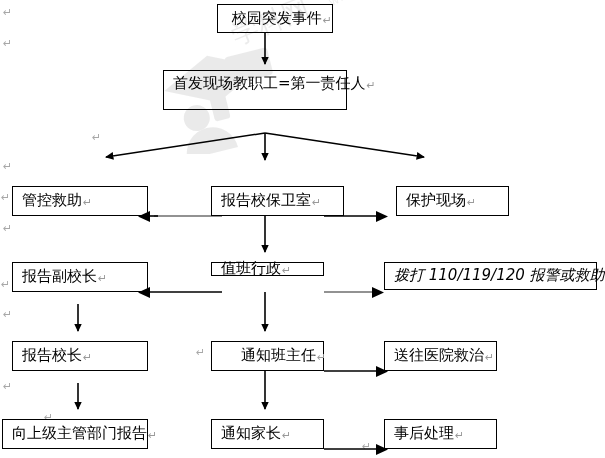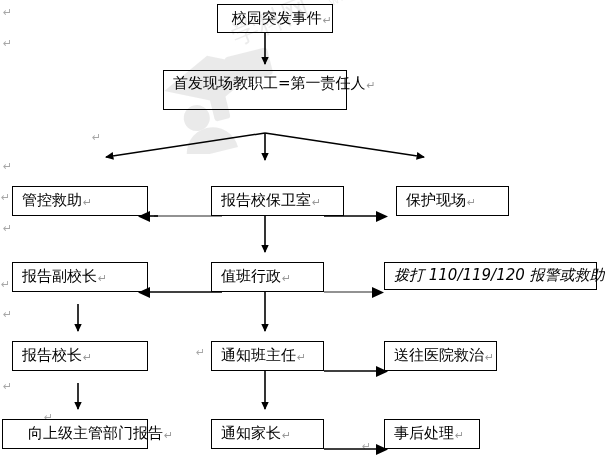--- a/index.html
+++ b/index.html
@@ -205,42 +205,42 @@
       </div>
       <div class="node" style="left: 211px; top: 186px; width: 133px; height: 30px;">
         <div class="inner"><span class="label">报告校保卫室</span><span class="pilcrow">↵</span></div>
       </div>
       <div class="node" style="left: 384px; top: 186px; width: 113px; height: 30px; margin-left: 12px;">
         <div class="inner"><span class="label">保护现场</span><span class="pilcrow">↵</span></div>
       </div>
       <div class="node" style="left: 12px; top: 262px; width: 136px; height: 30px;">
         <div class="inner"><span class="label">报告副校长</span><span class="pilcrow">↵</span></div>
       </div>
-      <div class="node" style="left: 211px; top: 262px; width: 113px; height: 30px; text-align: right;">
+      <div class="node" style="left: 211px; top: 262px; width: 113px; height: 14px; text-align: right;">
         <div class="inner"><span class="label">值班行政</span><span class="pilcrow">↵</span></div>
       </div>
       <div class="node" style="left: 384px; top: 262px; width: 213px; height: 28px; font-style: italic;">
         <div class="inner"><span class="label">拨打 110/119/120 报警或救助</span></div>
       </div>
       <div class="node" style="left: 12px; top: 341px; width: 136px; height: 30px;">
         <div class="inner"><span class="label">报告校长</span><span class="pilcrow">↵</span></div>
       </div>
-      <div class="node" style="left: 211px; top: 341px; width: 113px; height: 30px;">
+      <div class="node" style="left: 211px; top: 341px; width: 113px; height: 30px; padding-left: 20px;">
         <div class="inner"><span class="label">通知班主任</span><span class="pilcrow">↵</span></div>
       </div>
       <div class="node" style="left: 384px; top: 341px; width: 113px; height: 30px;">
         <div class="inner"><span class="label">送往医院救治</span><span class="pilcrow">↵</span></div>
       </div>
-      <div class="node" style="left: 2px; top: 419px; width: 146px; height: 30px; padding-left: 16px;">
+      <div class="node" style="left: 2px; top: 419px; width: 146px; height: 30px;">
         <div class="inner"><span class="label">向上级主管部门报告</span><span class="pilcrow">↵</span></div>
       </div>
       <div class="node" style="left: 211px; top: 419px; width: 113px; height: 30px; text-align: center;">
         <div class="inner"><span class="label">通知家长</span><span class="pilcrow">↵</span></div>
       </div>
-      <div class="node" style="left: 384px; top: 419px; width: 96px; height: 30px;">
+      <div class="node" style="left: 384px; top: 419px; width: 113px; height: 30px;">
         <div class="inner"><span class="label">事后处理</span><span class="pilcrow">↵</span></div>
       </div>
     </div>
 
   <div id="mark-layer">
       <span class="mark" style="left: 3px; top: 6px;">↵</span>
       <span class="mark" style="left: 3px; top: 37px;">↵</span>
       <span class="mark" style="left: 92px; top: 131px;">↵</span>
       <span class="mark" style="left: 3px; top: 160px;">↵</span>
       <span class="mark" style="left: 1px; top: 191px;">↵</span>

